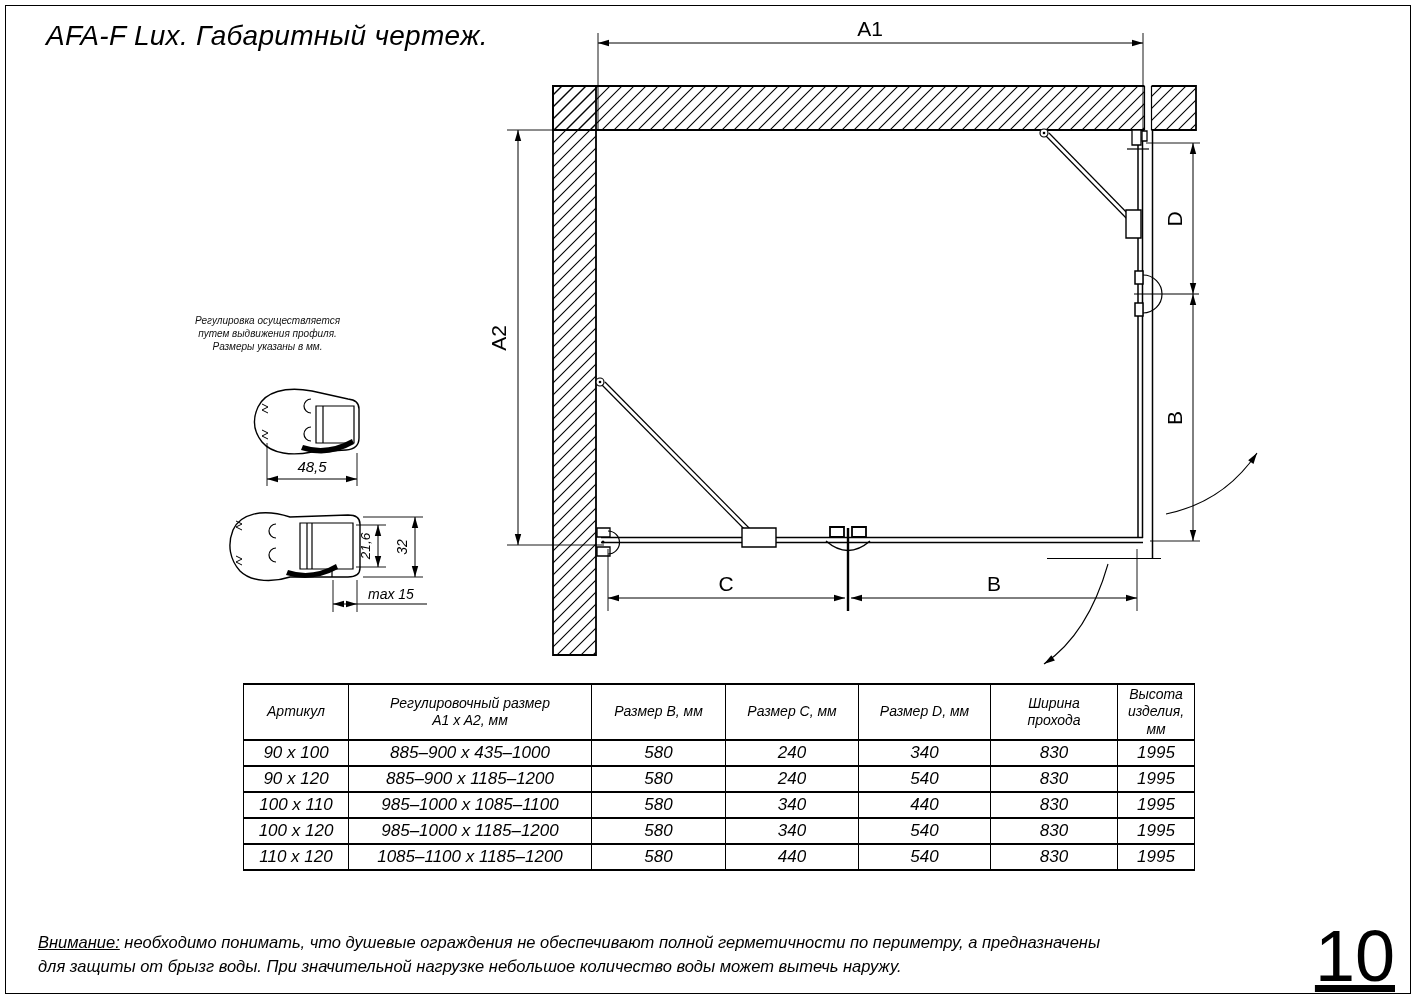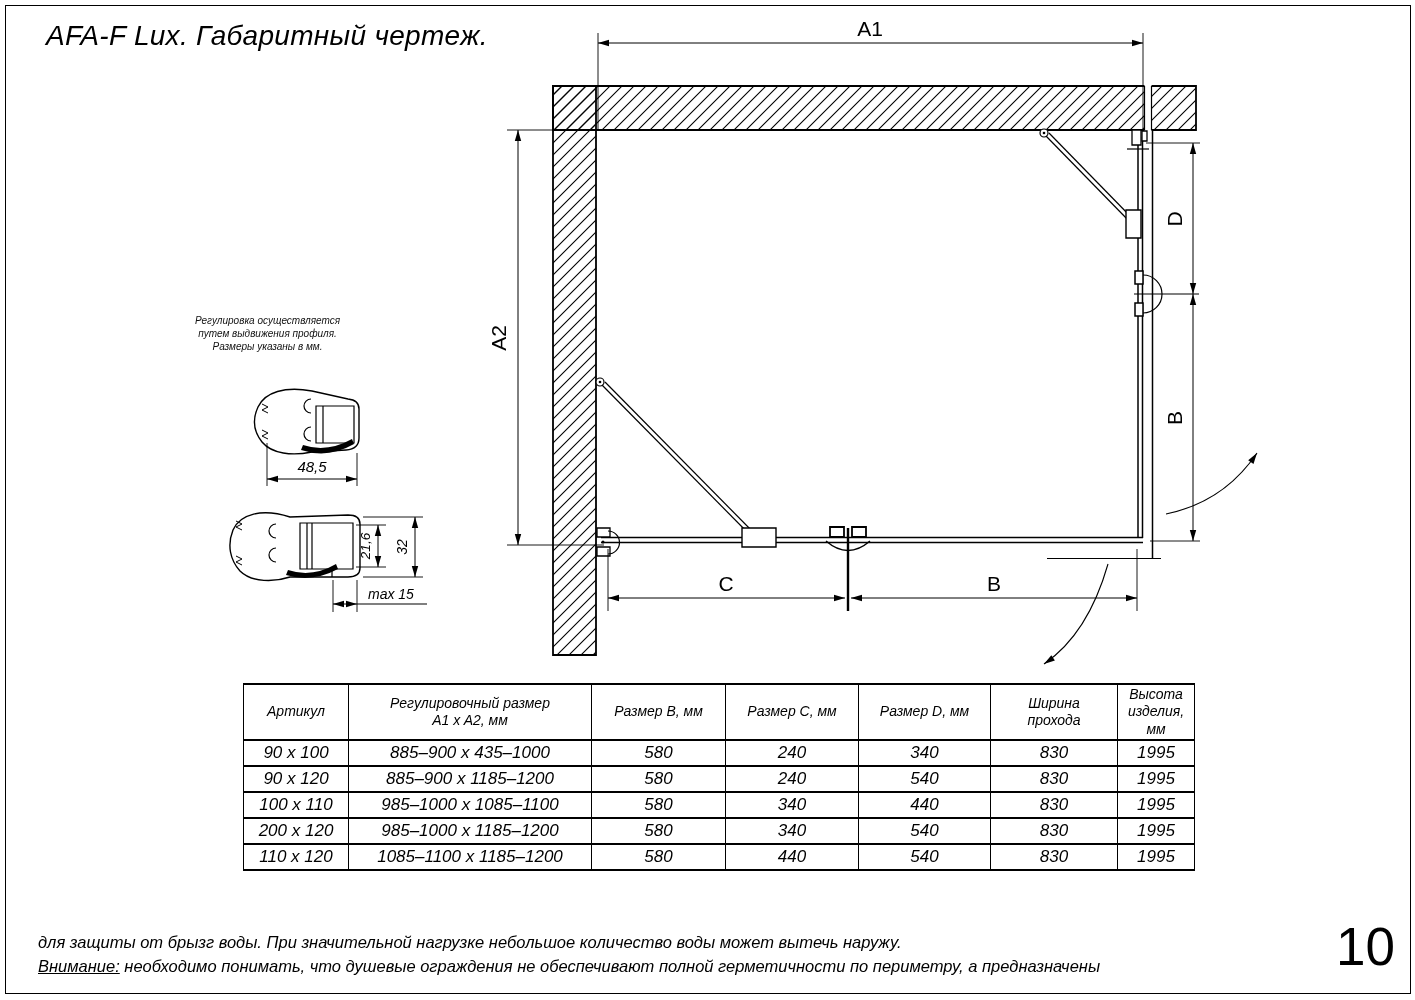--- a/index.html
+++ b/index.html
@@ -37,21 +37,21 @@
   }
   table.sizes th{height:54px;font-size:14px;white-space:pre-line;line-height:1.25;}
   table.sizes td{height:24px;font-size:17px;}
   .warning{
     position:absolute;left:38px;top:931px;width:1150px;
     font-style:italic;font-size:16.5px;line-height:1.45;
   }
   .warning .u{text-decoration:underline;}
   .pagenum{
     position:absolute;left:1310px;top:920px;width:85px;text-align:right;
-    font-size:53px;line-height:1;
+    font-size:72px;line-height:1;text-decoration:underline;
   }
 </style>
 </head>
 <body>
 
 <div class="page-border"></div>
 
 <div class="title">AFA-F Lux. Габаритный чертеж.</div>
 
 <div class="note">
@@ -261,38 +261,38 @@
     <tr>
       <td>100 x 110</td>
       <td>985–1000 x 1085–1100</td>
       <td>580</td>
       <td>340</td>
       <td>440</td>
       <td>830</td>
       <td>1995</td>
     </tr>
     <tr>
-      <td>200 x 120</td>
+      <td>100 x 120</td>
       <td>985–1000 x 1185–1200</td>
       <td>580</td>
       <td>340</td>
       <td>540</td>
       <td>830</td>
       <td>1995</td>
     </tr>
     <tr>
       <td>110 x 120</td>
       <td>1085–1100 x 1185–1200</td>
       <td>580</td>
       <td>440</td>
       <td>540</td>
       <td>830</td>
       <td>1995</td>
     </tr>
   </tbody>
 </table>
 
 <div class="warning">
+  <div><span class="u">Внимание:</span><span> необходимо понимать, что душевые ограждения не обеспечивают полной герметичности по периметру, а предназначены</span></div>
   <div>для защиты от брызг воды. При значительной нагрузке небольшое количество воды может вытечь наружу.</div>
-  <div><span class="u">Внимание:</span><span> необходимо понимать, что душевые ограждения не обеспечивают полной герметичности по периметру, а предназначены</span></div>
 </div>
 
 <div class="pagenum">10</div>
 
 </body></html>

